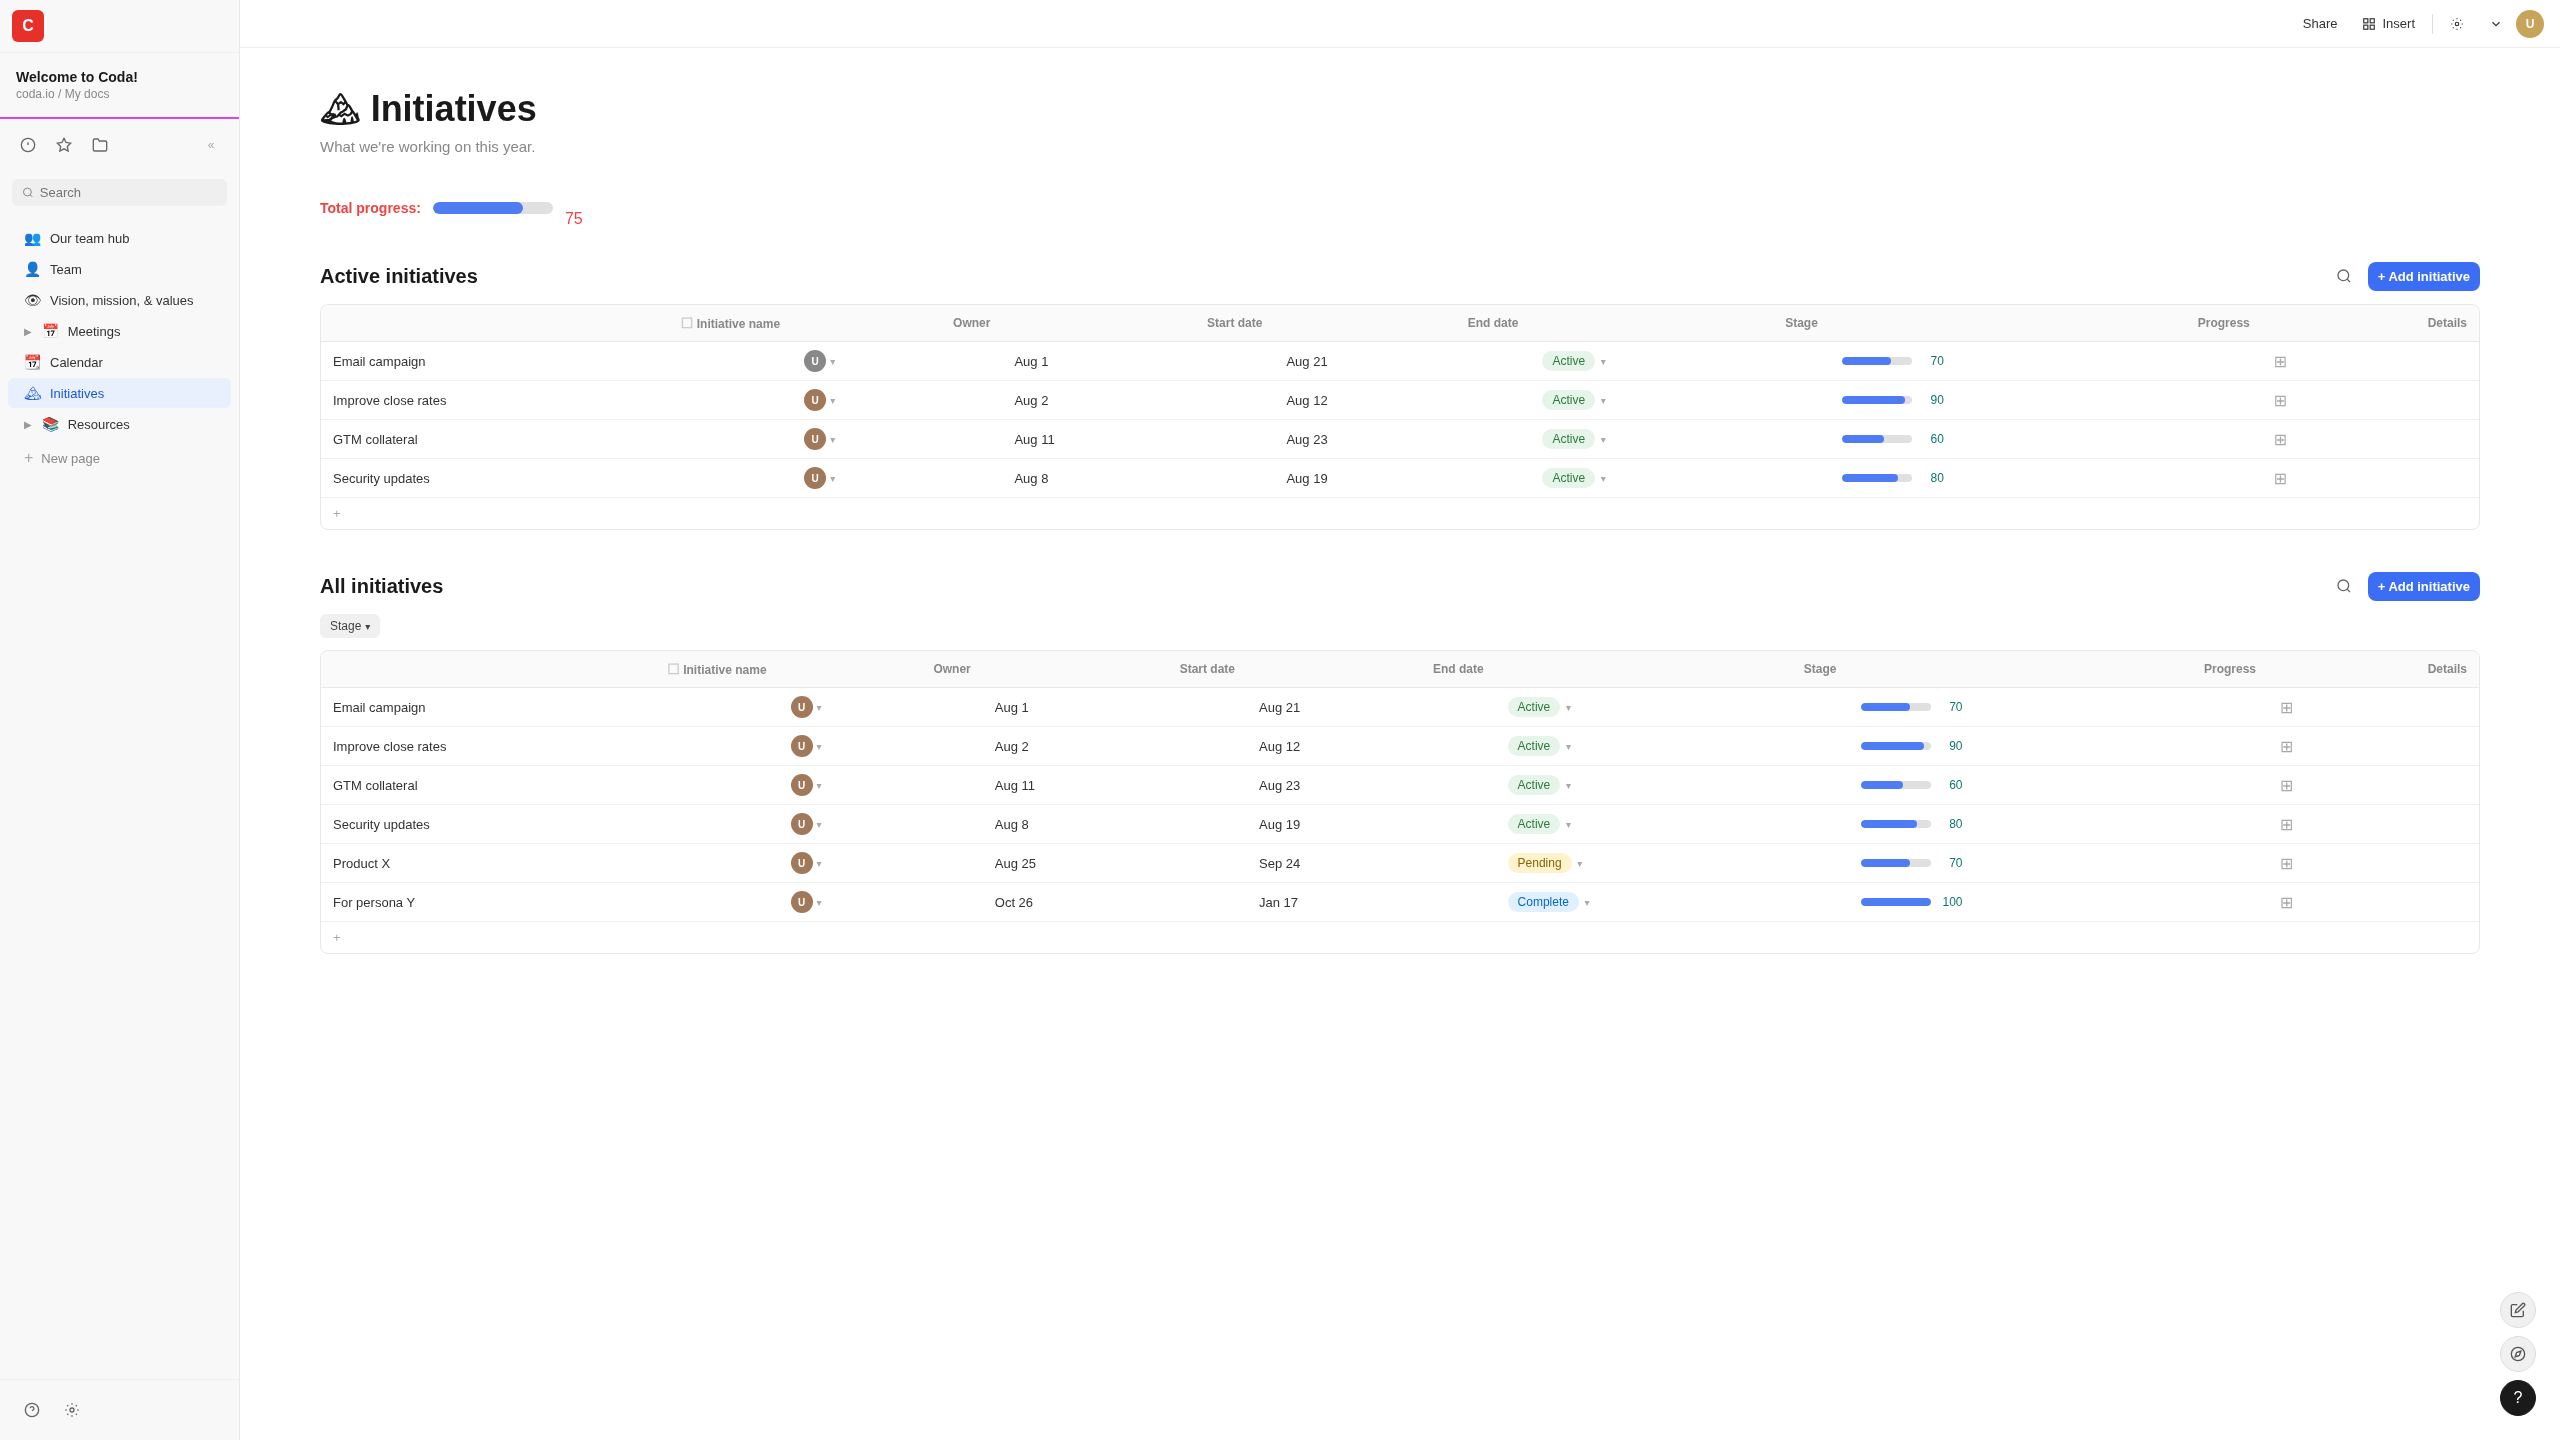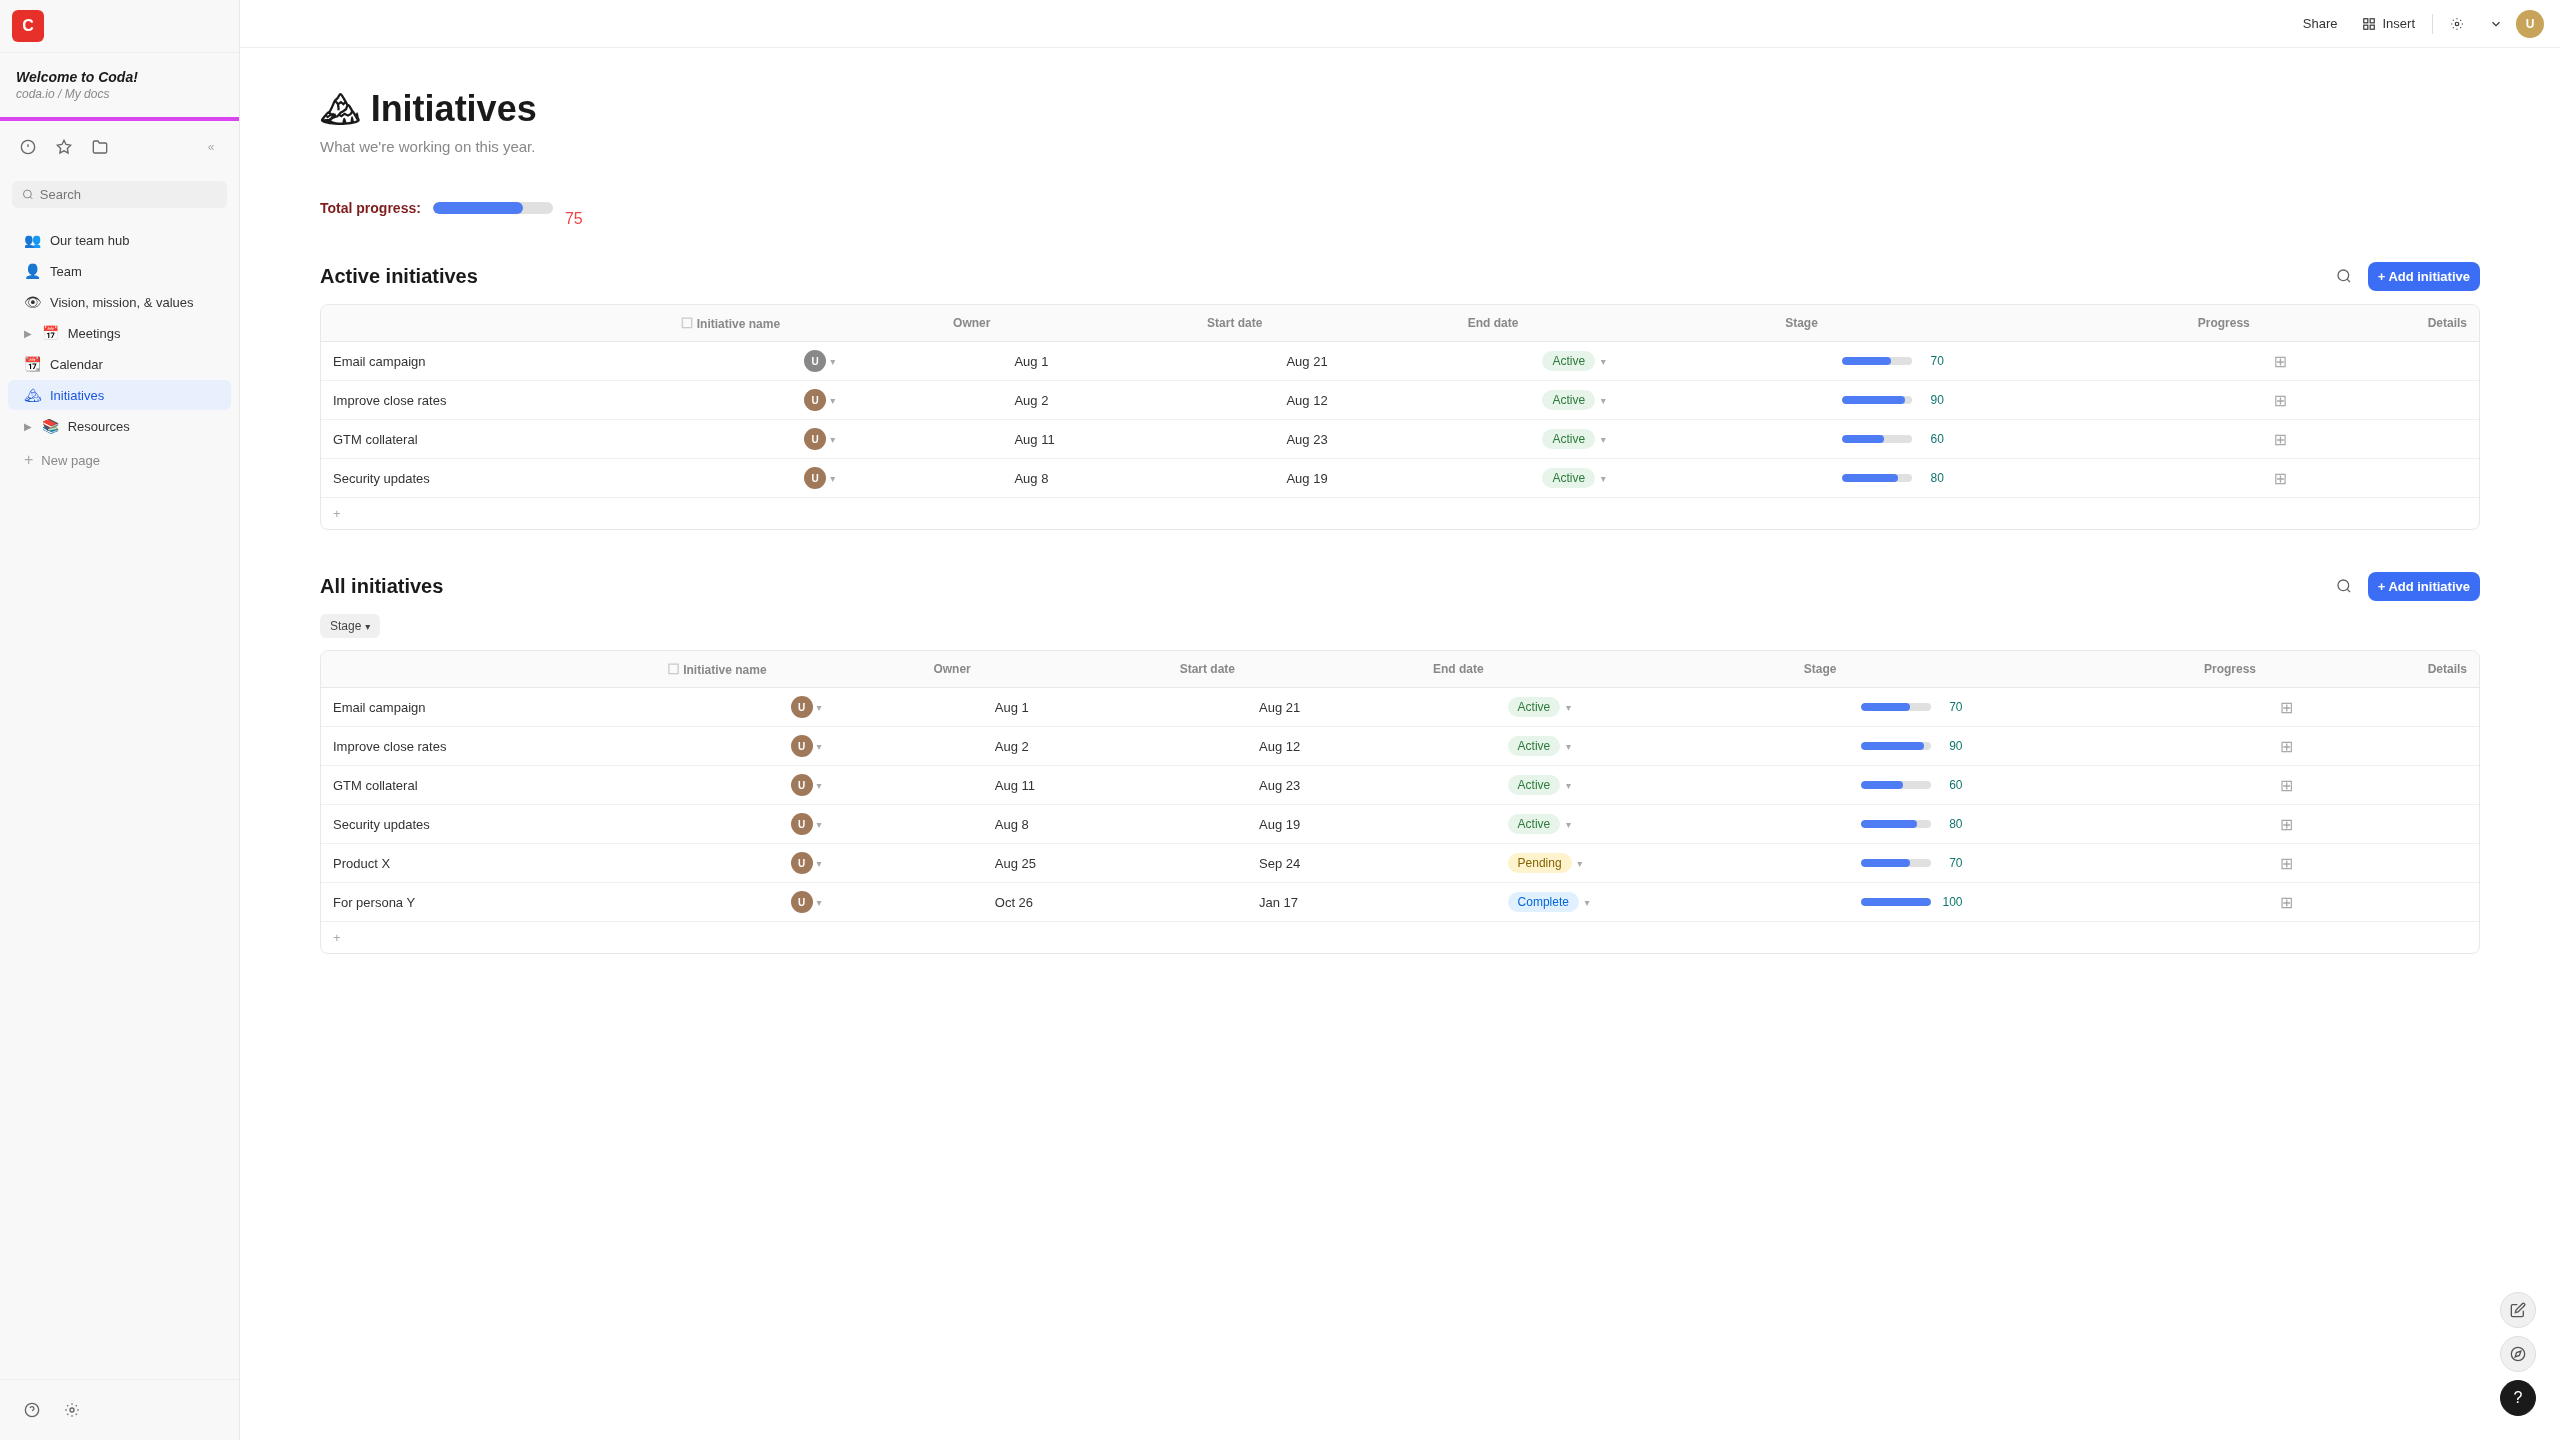--- a/index.html
+++ b/index.html
@@ -1,21 +1,21 @@
 <!DOCTYPE html>
 <html><head>
   <meta charset="utf-8">
   <style>
     * { box-sizing: border-box; margin: 0; padding: 0; }
     body { font-family: -apple-system, BlinkMacSystemFont, 'Segoe UI', sans-serif; background: #fff; display: flex; height: 100vh; overflow: hidden; font-size: 14px; color: #1a1a1a; }
 
     
     .sidebar { width: 240px; min-width: 240px; background: #f8f8f8; border-right: 1px solid #e8e8e8; display: flex; flex-direction: column; height: 100vh; overflow-y: auto; }
     .coda-logo { width: 32px; height: 32px; background: #e8302a; border-radius: 6px; display: flex; align-items: center; justify-content: center; color: white; font-weight: bold; font-size: 16px; }
-    .sidebar-welcome { padding: 16px; border-bottom: 4px solid #d946ef; font-style: italic; }
+    .sidebar-welcome { padding: 16px; border-bottom: 2px solid #d946ef; }
     .sidebar-welcome .title { font-weight: 600; font-size: 14px; color: #1a1a1a; }
     .sidebar-welcome .subtitle { font-size: 12px; color: #888; margin-top: 2px; }
     .sidebar-icon-btn { width: 32px; height: 32px; display: flex; align-items: center; justify-content: center; border-radius: 6px; cursor: pointer; color: #666; margin: 2px 0; }
     .sidebar-search { padding: 8px 12px; }
     .search-input-wrap { display: flex; align-items: center; gap: 6px; background: #efefef; border-radius: 6px; padding: 6px 10px; }
     .search-input-wrap input { border: none; background: transparent; outline: none; font-size: 13px; color: #333; width: 100%; }
     .sidebar-nav { padding: 8px 0; flex: 1; }
     .nav-item { display: flex; align-items: center; gap: 8px; padding: 6px 16px; cursor: pointer; border-radius: 6px; margin: 1px 8px; font-size: 13px; color: #333; }
     .nav-item.active { background: #e8f0fe; color: #1a56db; }
     .nav-item .nav-icon { width: 18px; height: 18px; display: flex; align-items: center; justify-content: center; font-size: 14px; flex-shrink: 0; }
@@ -31,21 +31,21 @@
     .content { flex: 1; overflow-y: auto; padding: 40px 80px 80px 80px; }
 
     
     .page-header { margin-bottom: 32px; }
     .page-title { display: flex; align-items: center; gap: 10px; font-size: 36px; font-weight: 700; color: #1a1a1a; margin-bottom: 8px; }
     .page-title-icon { font-size: 32px; }
     .page-subtitle { font-size: 15px; color: #888; padding-left: 0; }
 
     
     .progress-section { display: flex; align-items: center; gap: 12px; margin-bottom: 32px; }
-    .progress-label { font-size: 14px; font-weight: 600; color: #7f1d1d; }
+    .progress-label { font-size: 14px; font-weight: 600; color: #ef4444; }
     .progress-bar-wrap { width: 120px; height: 12px; background: #e0e0e0; border-radius: 6px; overflow: hidden; }
     .progress-bar-fill { height: 100%; background: #4d7cf4; border-radius: 6px; }
     .progress-value { font-size: 16px; color: #ef4444; margin-top: 23px; }
 
     
     .section { margin-bottom: 40px; }
     .section-header { display: flex; align-items: center; justify-content: space-between; margin-bottom: 12px; }
     .section-title { font-size: 20px; font-weight: 700; color: #1a1a1a; }
     .section-actions { display: flex; align-items: center; gap: 8px; }
     .search-icon-btn { width: 32px; height: 32px; display: flex; align-items: center; justify-content: center; border-radius: 6px; cursor: pointer; background: transparent; border: none; color: #666; }

